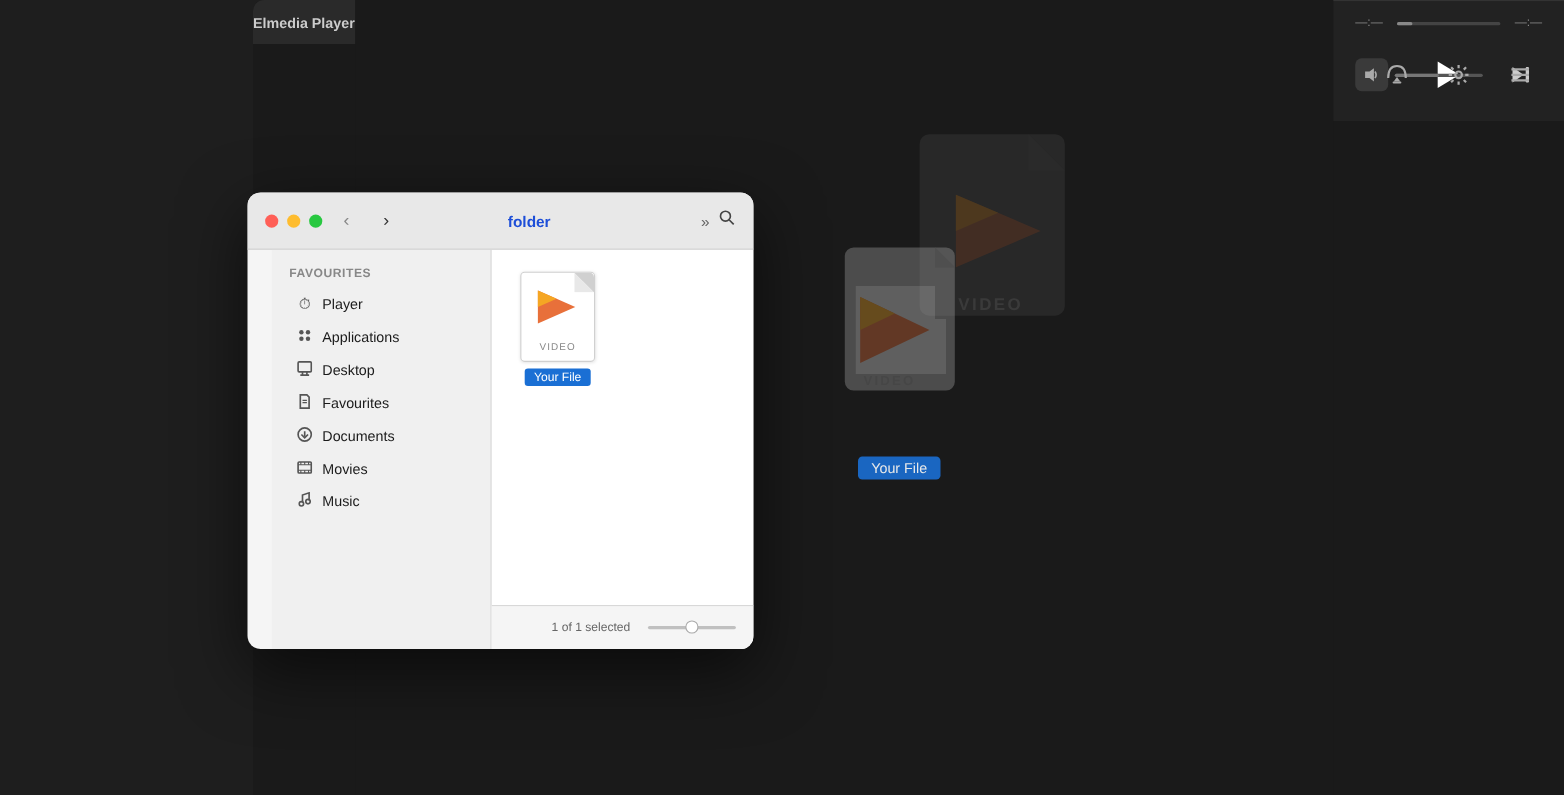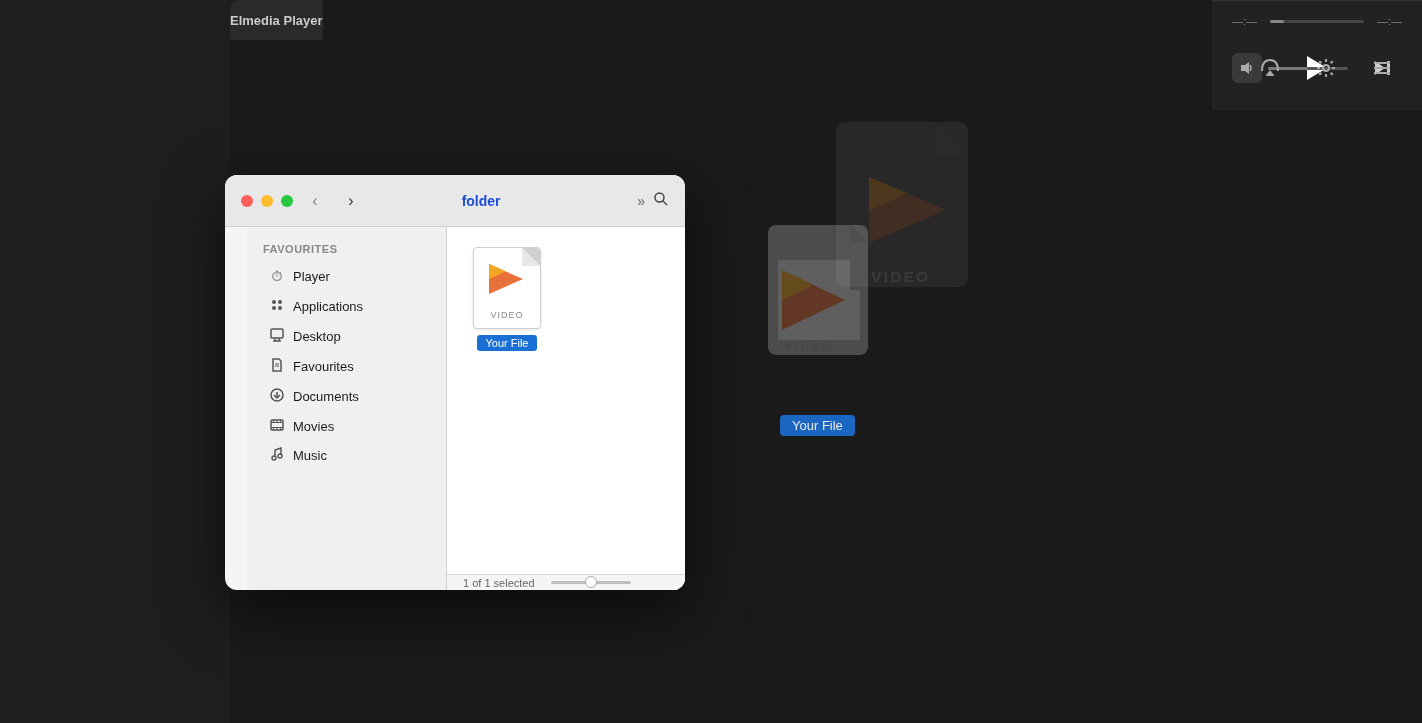--- a/index.html
+++ b/index.html
@@ -361,26 +361,26 @@
       background: #1a6fd4;
       color: white;
       font-size: 11px;
       padding: 2px 8px;
       border-radius: 3px;
       text-align: center;
       white-space: nowrap;
     }
 
     .finder-statusbar {
-      height: 16px;
+      height: 40px;
       background: #f5f5f5;
       border-top: 1px solid #d8d8d8;
       display: flex;
       align-items: center;
-      justify-content: flex-start;
+      justify-content: flex-end;
       gap: 16px;
       padding: 0 16px;
       flex-shrink: 0;
     }
 
     .status-text {
       font-size: 11px;
       color: #666;
     }
 

